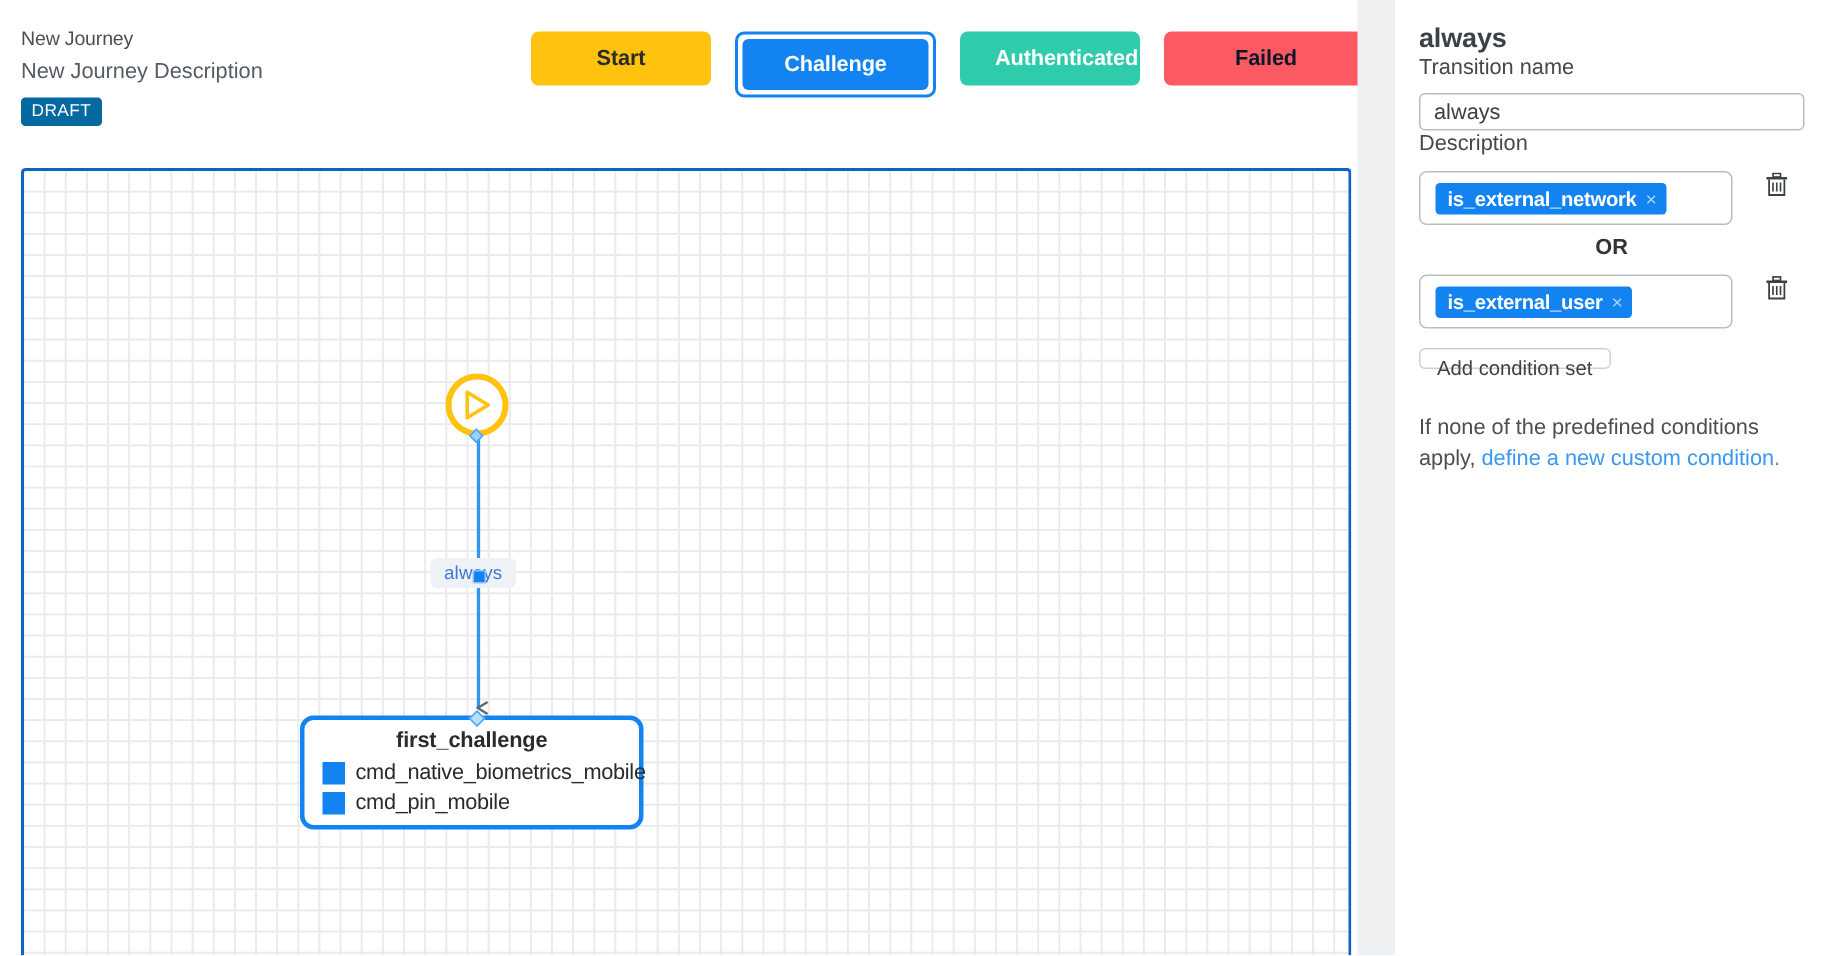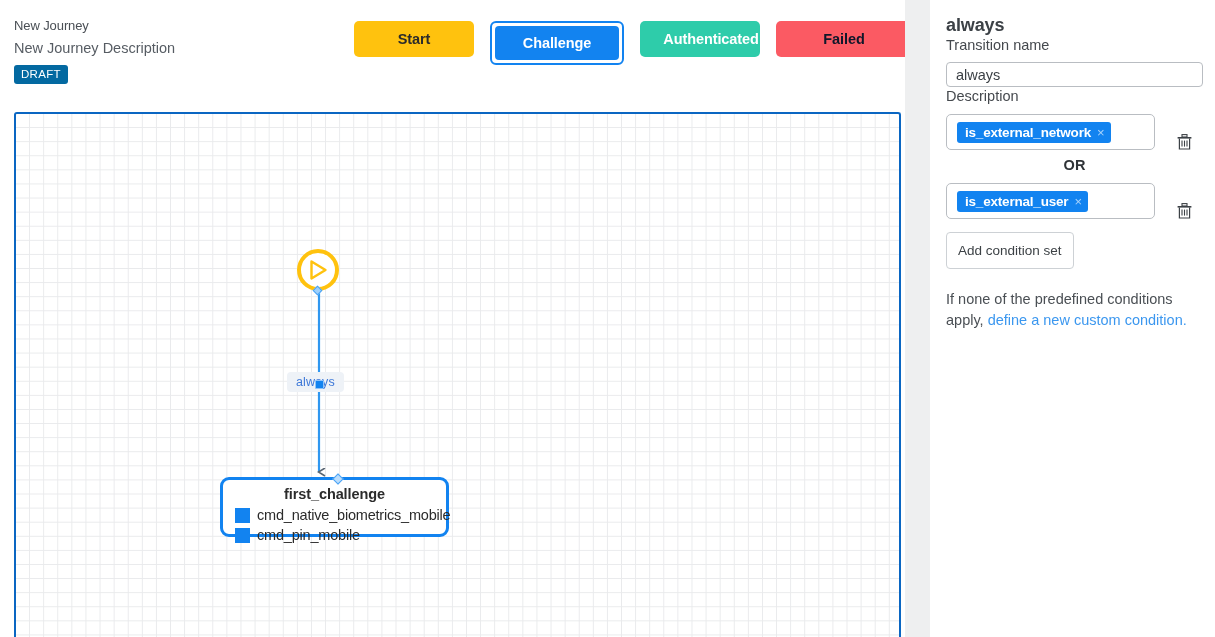--- a/index.html
+++ b/index.html
@@ -175,22 +175,22 @@
     left: 298px; top: 173px;
     width: 7px; height: 7px;
     background: #9ed0fb;
     border: 1px solid #4aa3f5;
     transform: rotate(45deg);
   }
 
   
   #challenge-node {
     position: absolute;
-    left: 204px; top: 363px;
-    width: 229px; height: 60px;
+    left: 184px; top: 363px;
+    width: 229px; height: 76px;
     border: 3px solid #1283F0;
     border-radius: 9px;
     background: #ffffff;
     padding: 5px 0 0 0;
   }
   #challenge-title {
     text-align: center;
     font-size: 14.5px;
     font-weight: bold;
     color: #2b2b2b;
@@ -262,21 +262,21 @@
     background: #ffffff;
     font-family: "Liberation Sans", sans-serif;
     font-size: 14.5px;
     color: #3a3f44;
     padding: 0 9px;
     outline: none;
   }
 
   .condition-row {
     display: flex;
-    align-items: flex-end;
+    align-items: flex-start;
     margin-top: 9px;
   }
   .condition-box {
     width: 209px;
     height: 36px;
     border: 1px solid #b9bdc2;
     border-radius: 5px;
     background: #ffffff;
     display: flex;
     align-items: center;
@@ -317,21 +317,21 @@
     text-align: center;
     margin-top: 7px;
     font-size: 14.5px;
     font-weight: bold;
     color: #2f3337;
     line-height: 17px;
     letter-spacing: 0.2px;
   }
   #add-condition-set {
     margin-top: 13px;
-    height: 37px;
+    height: 14px;
     padding: 0 11px;
     border: 1px solid #cdd1d5;
     border-radius: 4px;
     background: #ffffff;
     font-family: "Liberation Sans", sans-serif;
     font-size: 13.5px;
     color: #3d4246;
     cursor: pointer;
     line-height: 25px;
   }

